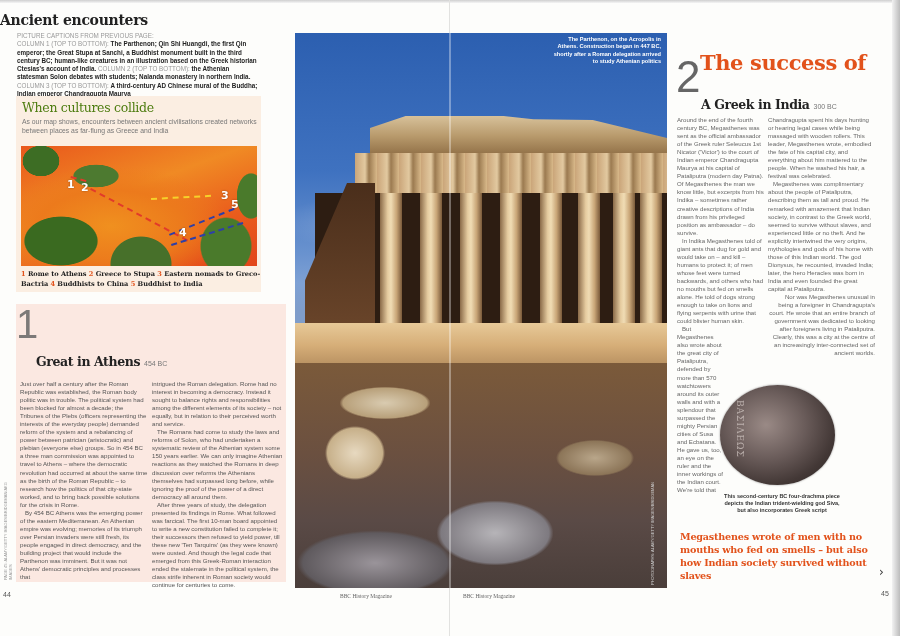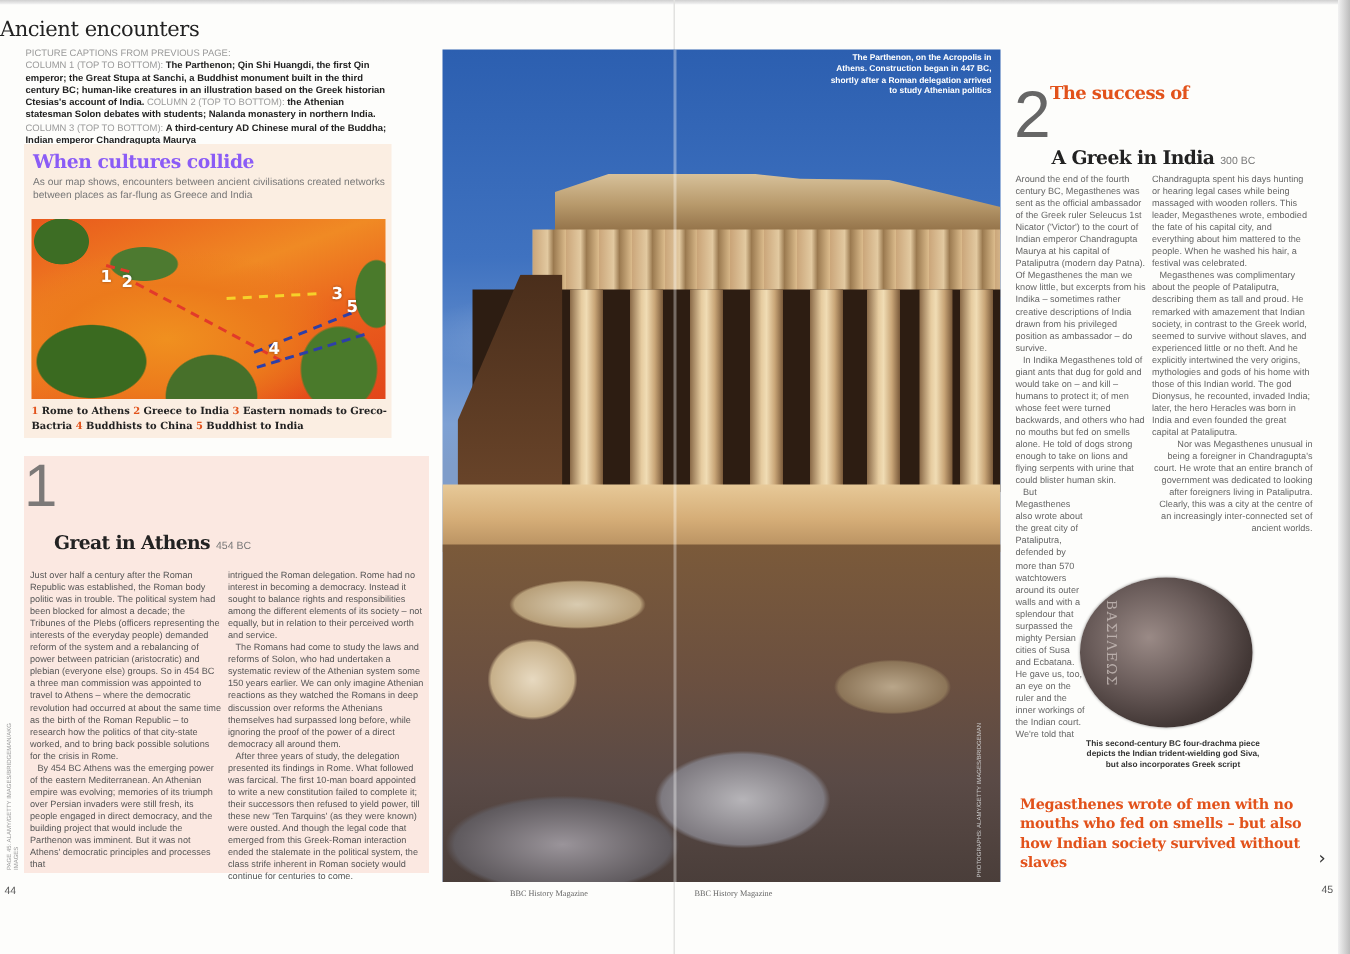--- a/index.html
+++ b/index.html
@@ -5,28 +5,28 @@
   * { box-sizing: border-box; margin: 0; padding: 0; }
   html, body { width: 900px; height: 636px; overflow: hidden; background: #fbfbf9; }
   body { position: relative; font-family: "Liberation Sans", sans-serif; color: #333; }
 
   .spread { position: absolute; left: 0; top: 0; width: 900px; height: 636px; background: #fdfdfb; }
   .top-edge { position: absolute; left: 0; top: 0; width: 900px; height: 3px; background: linear-gradient(#cfcfcf, #f5f5f5); }
   .gutter { position: absolute; left: 449px; top: 0; width: 1px; height: 636px; background: #e2e2e0; }
   .right-edge { position: absolute; left: 892px; top: 0; width: 8px; height: 636px; background: linear-gradient(90deg,#f2f2f2,#bcbcbc); }
 
   
-  .section-title { position: absolute; left: 0; top: 12px; font-family: "DejaVu Serif", serif; font-weight: normal; font-size: 14px; color: #222; letter-spacing: -0.3px; }
+  .section-title { position: absolute; left: 0; top: 12px; font-family: "DejaVu Serif", serif; font-weight: bold; font-size: 14px; color: #222; letter-spacing: -0.3px; }
   .captions { position: absolute; left: 17px; top: 32px; width: 245px; font-size: 6.3px; line-height: 8.3px; color: #333; }
   .captions .light { color: #999; text-transform: uppercase; font-weight: normal; }
   .captions b { font-weight: bold; color: #222; }
 
   
   .map-box { position: absolute; left: 16px; top: 96px; width: 245px; height: 196px; background: #fbeee2; }
-  .map-title { position: absolute; left: 6px; top: 4px; font-family: "DejaVu Serif", serif; font-weight: bold; font-size: 12.5px; color: #8b5cf6; letter-spacing: -0.3px; }
+  .map-title { position: absolute; left: 6px; top: 4px; font-family: "DejaVu Serif", serif; font-weight: normal; font-size: 12.5px; color: #4d7c0f; letter-spacing: -0.3px; }
   .map-desc { position: absolute; left: 6px; top: 21px; width: 240px; font-size: 6.8px; line-height: 9px; color: #777; }
   .map { position: absolute; left: 5px; top: 50px; width: 236px; height: 120px; overflow: hidden;
          background:
            radial-gradient(ellipse 60px 40px at 40px 95px, #3a6a20 0%, #3a6a20 60%, transparent 62%),
            radial-gradient(ellipse 50px 45px at 120px 118px, #47702a 0%, #47702a 60%, transparent 62%),
            radial-gradient(ellipse 45px 50px at 205px 100px, #4a7a2b 0%, #4a7a2b 55%, transparent 58%),
            radial-gradient(ellipse 30px 25px at 20px 15px, #3d6d24 0%, #3d6d24 60%, transparent 62%),
            radial-gradient(ellipse 40px 20px at 75px 30px, #4d7a30 0%, #4d7a30 55%, transparent 58%),
            radial-gradient(ellipse 25px 40px at 230px 50px, #4a7a2b 0%, #4a7a2b 55%, transparent 58%),
            radial-gradient(ellipse 120px 60px at 90px 80px, #f0901f 0%, #ec7a1c 60%, transparent 100%),
@@ -72,21 +72,21 @@
               radial-gradient(ellipse 60px 28px at 300px 95px, #b9a68a 0%, #8c7558 60%, transparent 65%),
               radial-gradient(ellipse 90px 50px at 200px 170px, #b6b4b8 0%, #7e7a80 60%, transparent 65%),
               radial-gradient(ellipse 120px 50px at 80px 200px, #9a949a 0%, #5f5a5e 60%, transparent 65%),
               linear-gradient(180deg,#7b5a3a 0%, #6b5040 40%, #5a4a46 70%, #4a3e3a 100%); }
   .fold { position: absolute; left: 154px; top: 0; width: 2px; height: 100%; background: rgba(255,255,255,.35); }
   .photo-caption { position: absolute; right: 6px; top: 3px; width: 110px; text-align: right; font-size: 5.6px; line-height: 7.3px; font-weight: bold; color: #fff; }
   .credit-photo { position: absolute; left: 650px; top: 470px; width: 7px; height: 115px; font-size: 4px; color: #ccc; writing-mode: vertical-rl; transform: rotate(180deg); }
 
   
   .art2-num { position: absolute; left: 676px; top: 55px; font-family: "Liberation Sans", sans-serif; font-size: 44px; line-height: 44px; color: #666; font-weight: normal; }
-  .art2-head { position: absolute; left: 700px; top: 53px; font-family: "DejaVu Serif", serif; font-weight: bold; font-size: 12px; line-height: 19px; color: #e2521b; letter-spacing: -0.4px; }
+  .art2-head { position: absolute; left: 700px; top: 53px; font-family: "DejaVu Serif", serif; font-weight: bold; font-size: 21px; line-height: 19px; color: #e2521b; letter-spacing: -0.4px; }
   .art2-sub { position: absolute; left: 701px; top: 97px; font-family: "DejaVu Serif", serif; font-weight: bold; font-size: 12.5px; color: #222; letter-spacing: -0.4px; }
   .art2-sub .date { font-family: "Liberation Sans", sans-serif; font-weight: normal; font-size: 7px; color: #777; letter-spacing: 0; }
   .a2c1 { left: 677px; top: 116px; width: 90px; color: #666; }
   .a2c2 { left: 768px; top: 116px; width: 107px; color: #666; }
   .a2c2 p.wrap { text-align: right; }
 
   .coin { position: absolute; left: 720px; top: 385px; width: 115px; height: 100px; border-radius: 50%;
           background: radial-gradient(ellipse at 40% 40%, #9a8a86 0%, #6a5c5a 40%, #433836 70%, #2a2220 100%); box-shadow: 0 0 2px #888; }
   .coin-script { position: absolute; left: 735px; top: 400px; font-family: "DejaVu Serif", serif; font-size: 9px; color: #d6ccc8; writing-mode: vertical-rl; letter-spacing: 1px; opacity: .7; }
   .coin-caption { position: absolute; left: 722px; top: 493px; width: 120px; text-align: center; font-size: 5.5px; line-height: 7px; font-weight: bold; color: #333; }
@@ -126,21 +126,21 @@
       <span class="route-num" style="left:46px;top:32px;">1</span>
       <span class="route-num" style="left:60px;top:35px;">2</span>
       <span class="route-num" style="left:200px;top:43px;">3</span>
       <span class="route-num" style="left:158px;top:80px;">4</span>
       <span class="route-num" style="left:210px;top:52px;">5</span>
     </div>
     <div class="map-legend">
       <span class="n">1</span>
       <span>Rome to Athens</span>
       <span class="n">2</span>
-      <span>Greece to India</span>
+      <span>Greece to Stupa</span>
       <span class="n">3</span>
       <span>Eastern nomads to Greco-Bactria</span>
       <span class="n">4</span>
       <span>Buddhists to China</span>
       <span class="n">5</span>
       <span>Buddhist to India</span>
     </div>
   </div>
 
   <div class="art1-box">

